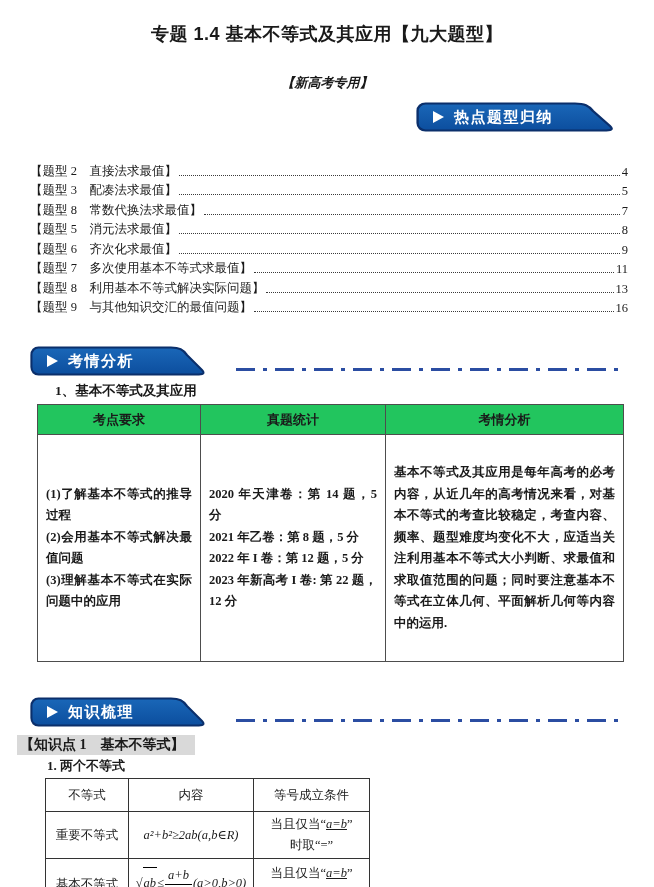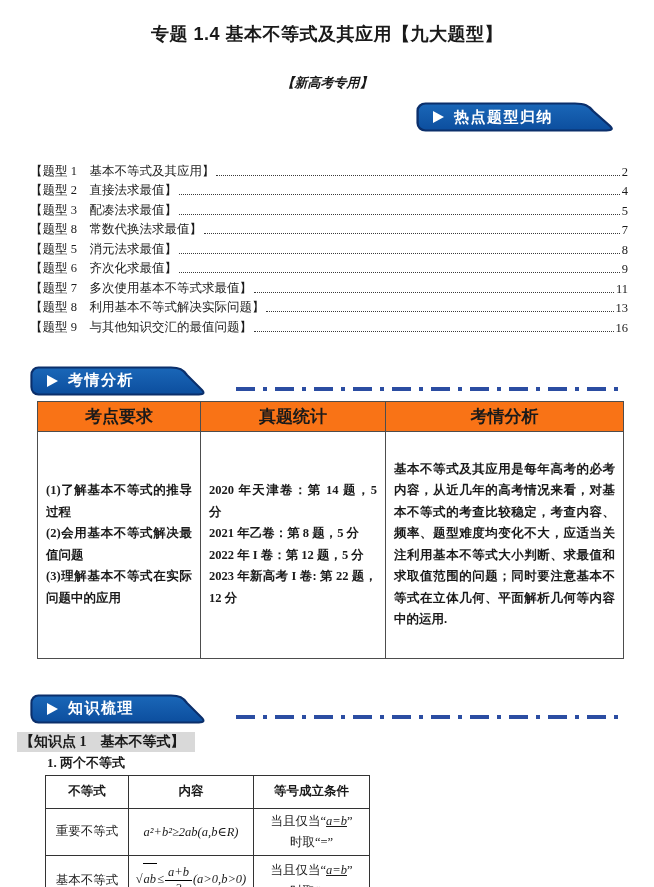--- a/index.html
+++ b/index.html
@@ -40,31 +40,31 @@
   .toc{margin:23px 26px 0 30px;}
   .toc-row{display:flex;height:19.5px;font-size:12.5px;color:#1a1a1a;}
   .toc-label{white-space:nowrap;align-self:flex-end;}
   .toc-dots{flex:1;margin:0 2px 4px;border-bottom:1.7px dotted #3a3a3a;height:0;align-self:flex-end;}
   .toc-page{white-space:nowrap;align-self:flex-end;}
   
   .h-num{margin:6px 0 0 55px;font-size:13.5px;font-weight:bold;height:17px;line-height:17px;}
   table{border-collapse:collapse;}
   .table1{margin:5px 0 0 37px;width:586px;table-layout:fixed;border:1.5px solid #3d3d3d;}
   .table1 th,.table1 td{border:1px solid #4d4d4d;}
-  .table1 th{background:#f97316;height:27px;font-size:17px;font-weight:bold;}
+  .table1 th{background:#22c55e;height:27px;font-size:13px;font-weight:bold;}
   .table1 td{vertical-align:middle;padding:6px 8px;font-size:12.5px;font-weight:bold;line-height:1.72;height:214px;}
   .td-req div,.td-stat div{text-align:justify;}
   .td-analysis{text-align:justify;padding:6px 10px;}
   
   .kp-heading{margin:8px 0 0 17px;height:20px;}
   .kp-text{display:inline-block;background:#d9d9d9;font-weight:bold;font-size:14px;line-height:19px;padding:0 10px 1px 3px;text-align:right;}
   .sub-heading{margin:3px 0 0 47px;font-weight:bold;font-size:13px;height:16px;line-height:16px;}
   .table2{margin:4px 0 0 45px;width:324px;table-layout:fixed;text-align:center;font-size:12.5px;border:1.5px solid #222;}
   .table2 th,.table2 td{border:1px solid #333;}
-  .table2 th{font-weight:bold;height:30px;}
+  .table2 th{font-weight:normal;height:30px;}
   .table2 td{height:44px;vertical-align:middle;}
   .table2 tr.r2 td{height:48px;}
   .formula{font-style:italic;}
   .sqrt .radicand{border-top:1.2px solid #000;padding:8px 1px;}
   .frac{display:inline-block;vertical-align:middle;text-align:center;line-height:1.05;margin:0 1px;}
   .frac .num{display:block;border-bottom:1.2px solid #000;padding:0 3px 1px;}
   .frac .den{display:block;padding-top:1px;}
   .cond{line-height:1.65;}
   .cond .emph{font-style:italic;text-decoration:underline;}
 </style>
@@ -90,25 +90,20 @@
       <div class="banner-content">
         <span class="tri"></span>
         <span class="banner-label">热点题型归纳</span>
       </div>
     </div>
     <div class="dash-line"></div>
   </div>
 
   <div class="toc">
     <div class="toc-row">
-      <span class="toc-label">【题型 1　基本不等式及其应用】</span>
-      <span class="toc-dots"></span>
-      <span class="toc-page">2</span>
-    </div>
-    <div class="toc-row">
       <span class="toc-label">【题型 2　直接法求最值】</span>
       <span class="toc-dots"></span>
       <span class="toc-page">4</span>
     </div>
     <div class="toc-row">
       <span class="toc-label">【题型 3　配凑法求最值】</span>
       <span class="toc-dots"></span>
       <span class="toc-page">5</span>
     </div>
     <div class="toc-row">
@@ -149,20 +144,21 @@
         <path d="M9 1.5 H150 C159 1.5 163 3.5 167 9 L183 24 C186.5 27.6 184 28.5 177 28.5 H9 C4.7 28.5 1.5 25.3 1.5 21 V9 C1.5 4.7 4.7 1.5 9 1.5 Z" fill="url(#bg1)" stroke="#0b2f6b" stroke-width="2.2"></path>
       </svg>
       <div class="banner-content">
         <span class="tri"></span>
         <span class="banner-label">考情分析</span>
       </div>
     </div>
     <div class="dash-line"></div>
   </div>
 
+  <div class="h-num">1、基本不等式及其应用</div>
 
   <table class="table1">
     <colgroup>
         <col style="width:163px">
         <col style="width:185px">
         <col style="width:238px">
       </colgroup>
     <tbody>
         <tr>
       <th>考点要求</th>

